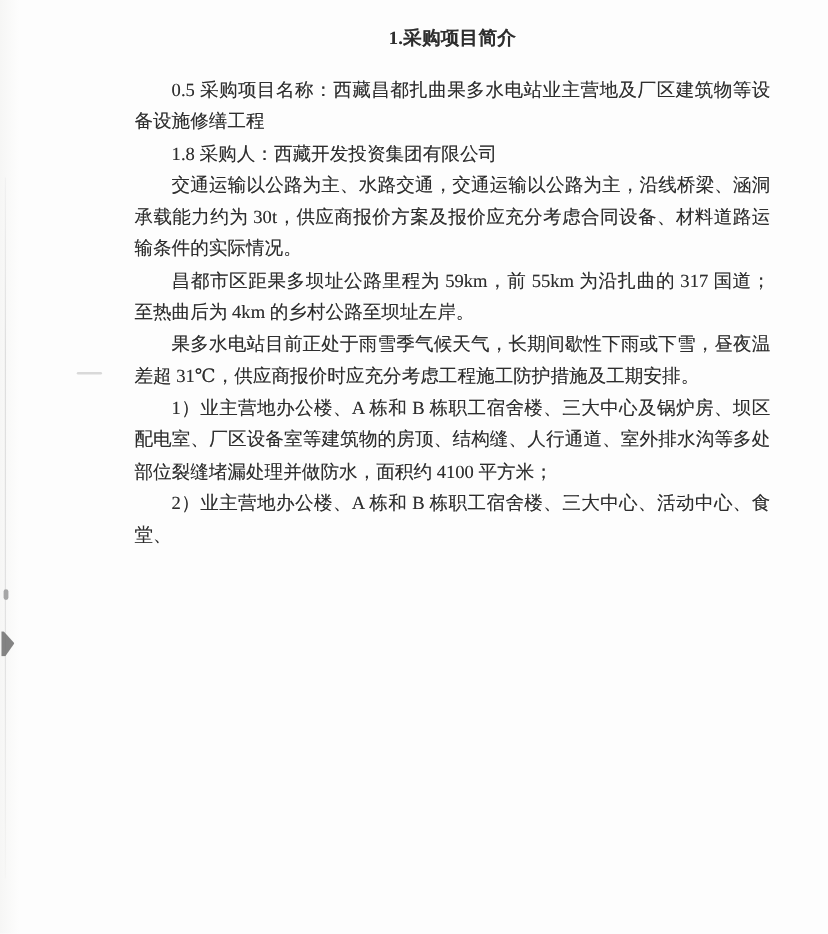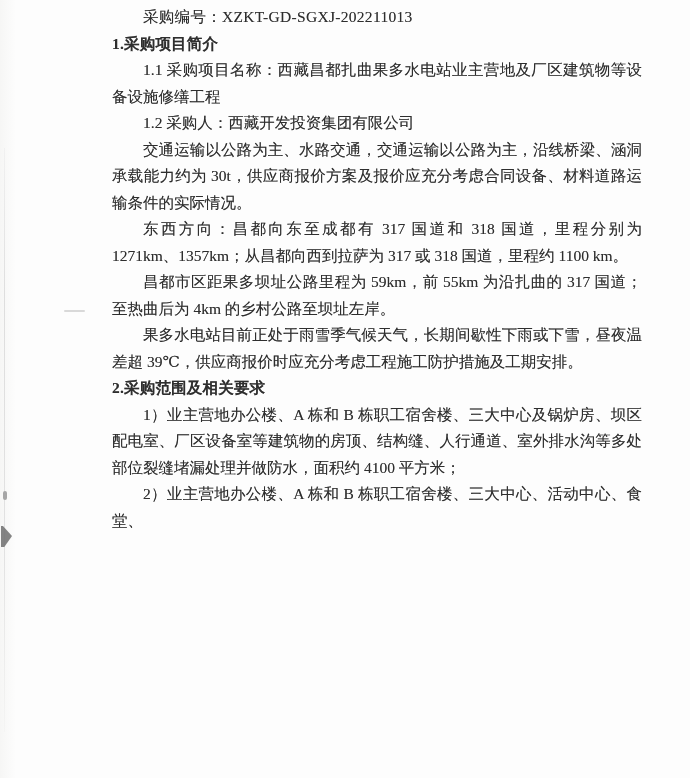--- a/index.html
+++ b/index.html
@@ -25,24 +25,24 @@
   .doc-number {
     text-align: center;
     letter-spacing: 0.3px;
   }
   p.para {
     margin: 0;
     text-align: justify;
     text-indent: 2em;
   }
   p.heading {
-    margin: 0;
+    margin: 16px;
     font-weight: 700;
     text-indent: 0;
-    text-align: left;
+    text-align: center;
     letter-spacing: 0.2px;
   }
   .u {
     text-decoration: underline;
     text-underline-offset: 3px;
     text-decoration-thickness: 1px;
   }
   
   .artifact { position: absolute; pointer-events: none; }
   .scan-line-v {
@@ -66,40 +66,37 @@
 </head>
 <body>
 
 <div class="artifact scan-line-v"></div>
 <div class="artifact scan-dash"></div>
 <div class="artifact scan-speck"></div>
 <div class="artifact scan-blob"></div>
 
 <div class="page-text">
 
-  <p class="para doc-number">采购编号：XZKT-GD-SGXJ-202211013</p>
 
 
   <p class="heading">1.采购项目简介</p>
 
-  <p class="para">1.1 采购项目名称：西藏昌都扎曲果多水电站业主营地及厂区建筑物等设备设施修缮工程</p>
+  <p class="para">0.5 采购项目名称：西藏昌都扎曲果多水电站业主营地及厂区建筑物等设备设施修缮工程</p>
 
-  <p class="para">1.2 采购人：西藏开发投资集团有限公司</p>
+  <p class="para">1.8 采购人：西藏开发投资集团有限公司</p>
 
 
 
   <p class="para">交通运输以公路为主、水路交通，交通运输以公路为主，沿线桥梁、涵洞承载能力约为 30t，供应商报价方案及报价应充分考虑合同设备、材料道路运输条件的实际情况。</p>
 
-  <p class="para">东西方向：昌都向东至成都有 317 国道和 318 国道，里程分别为 1271km、1357km；从昌都向西到拉萨为 317 或 318 国道，里程约 1100 km。</p>
 
 
   <p class="para">昌都市区距果多坝址公路里程为 59km，前 55km 为沿扎曲的 317 国道；至热曲后为 4km 的乡村公路至坝址左岸。</p>
 
-  <p class="para">果多水电站目前正处于雨雪季气候天气，长期间歇性下雨或下雪，昼夜温差超 39℃，供应商报价时应充分考虑工程施工防护措施及工期安排。</p>
+  <p class="para">果多水电站目前正处于雨雪季气候天气，长期间歇性下雨或下雪，昼夜温差超 31℃，供应商报价时应充分考虑工程施工防护措施及工期安排。</p>
 
-  <p class="heading">2.采购范围及相关要求</p>
 
 
   <p class="para">1）业主营地办公楼、A 栋和 B 栋职工宿舍楼、三大中心及锅炉房、坝区配电室、厂区设备室等建筑物的房顶、结构缝、人行通道、室外排水沟等多处部位裂缝堵漏处理并做防水，面积约 4100 平方米；</p>
 
   <p class="para">2）业主营地办公楼、A 栋和 B 栋职工宿舍楼、三大中心、活动中心、食堂、</p>
 
 </div>
 
 </body></html>

